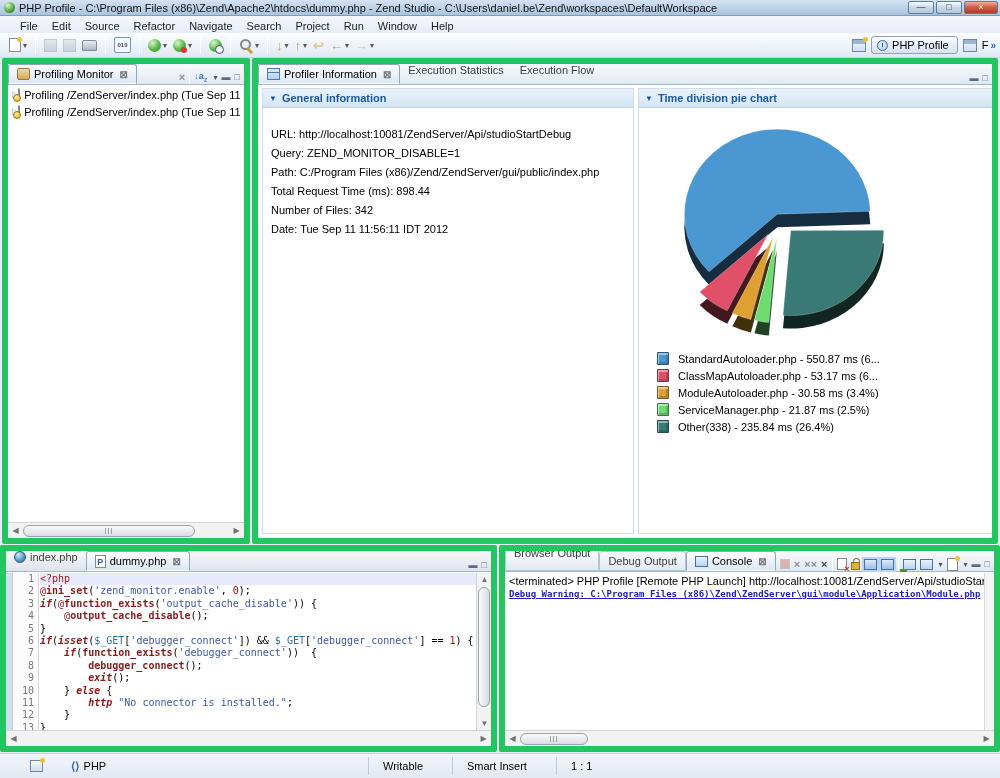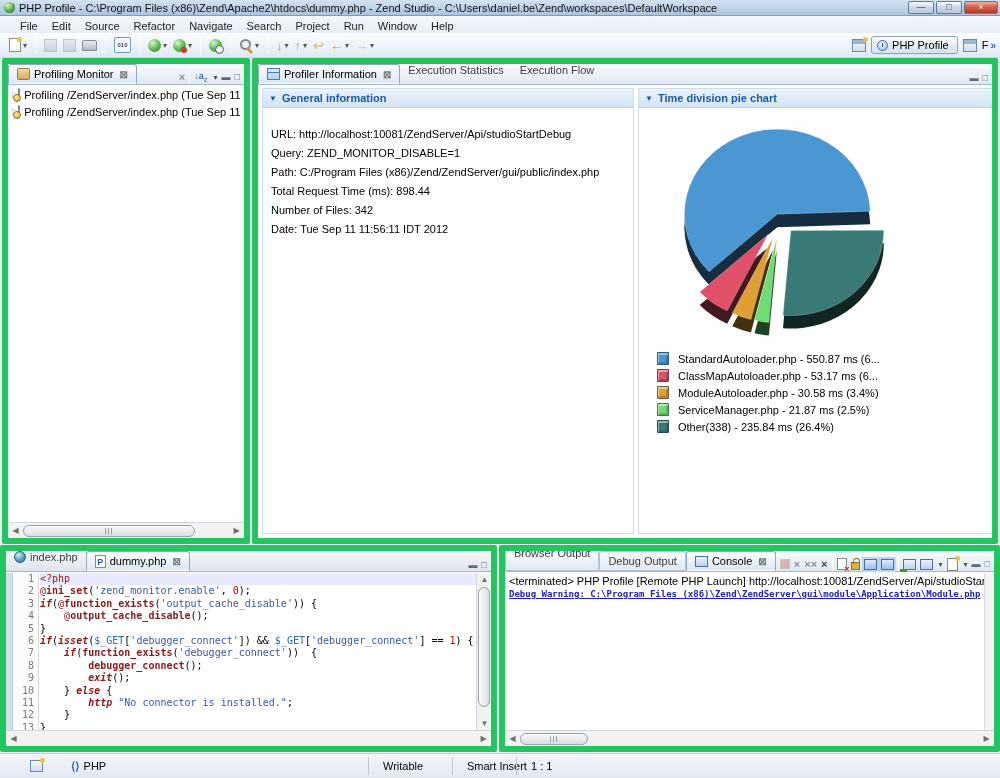--- a/index.html
+++ b/index.html
@@ -161,21 +161,21 @@
   
   #statusbar { position:absolute; left:0; top:753px; width:1000px; height:25px;
     background:linear-gradient(#f2f5fa,#e2e9f2); border-top:1px solid #c4cfdb; display:flex; align-items:center; }
   #fastview-icon { width:13px; height:12px; border:1px solid #6d87a5; background:linear-gradient(#f6fafd,#cfdded); position:relative; margin:0 0 0 30px; }
   #fastview-icon:after { content:""; position:absolute; right:-3px; top:-3px; width:5px; height:5px; background:#e8c33c; border-radius:50%; }
   #php-lang { display:flex; align-items:center; gap:4px; margin-left:28px; color:#000; }
   #php-lang .angle { color:#2b5fa8; font-weight:bold; }
   .status-field { border-left:1px solid #bfc9d4; height:18px; line-height:18px; padding:0 14px; color:#000; }
   #sf-writable { position:absolute; left:368px; }
   #sf-insert { position:absolute; left:452px; }
-  #sf-caret { position:absolute; left:516px; }
+  #sf-caret { position:absolute; left:556px; }
 </style>
 </head>
 <body>
 
 <div id="titlebar">
   <span id="app-icon" class="ic"></span>
   <span id="window-title">PHP Profile - C:\Program Files (x86)\Zend\Apache2\htdocs\dummy.php - Zend Studio - C:\Users\daniel.be\Zend\workspaces\DefaultWorkspace</span>
   <span class="win-btn">—</span>
   <span class="win-btn">□</span>
   <span class="win-btn close">×</span>

